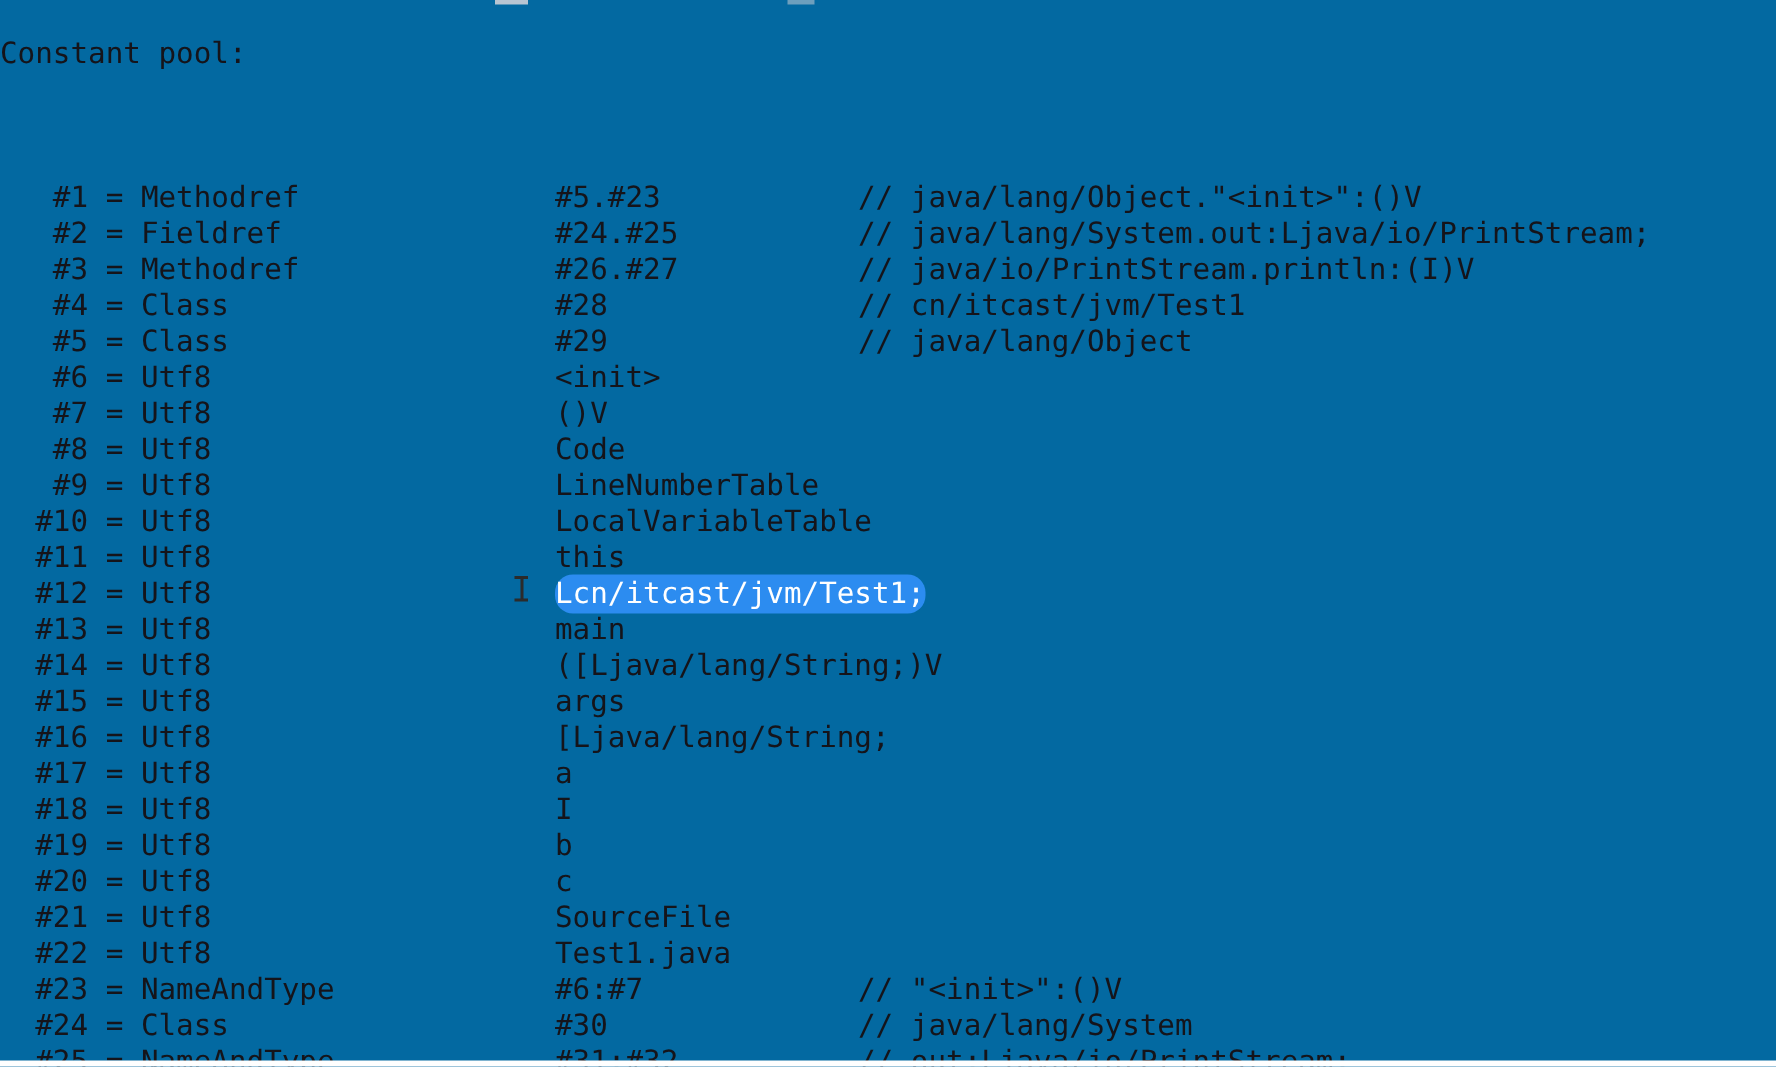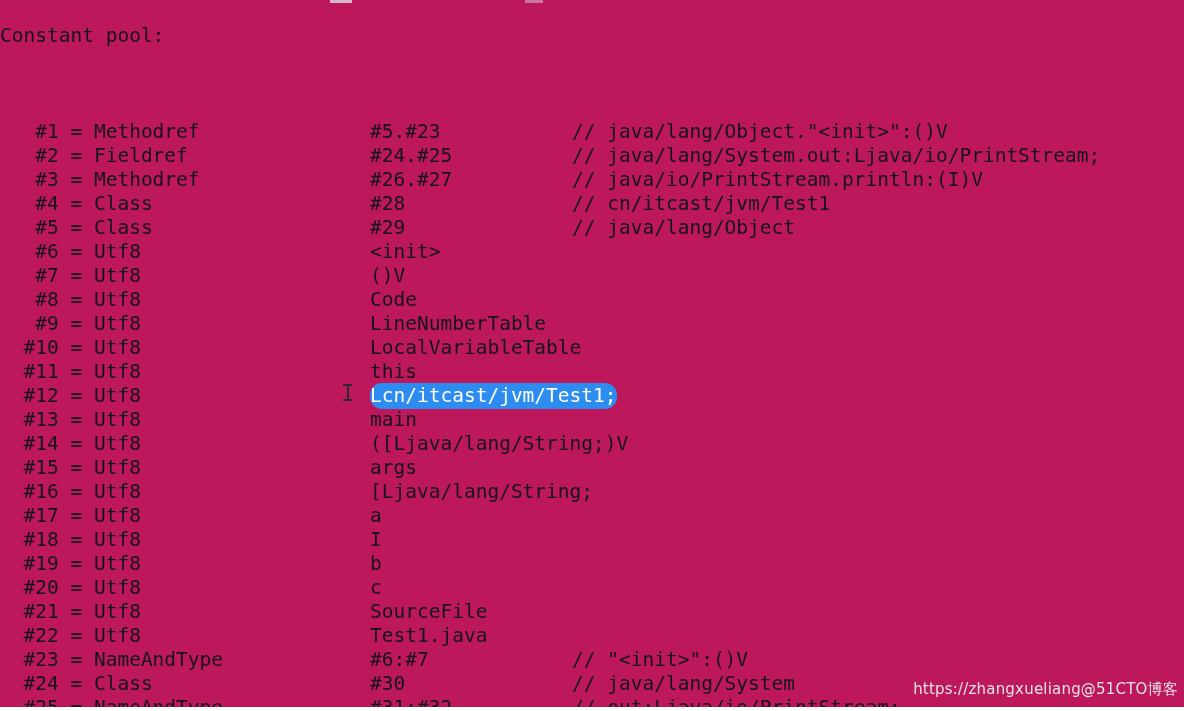--- a/index.html
+++ b/index.html
@@ -12,21 +12,21 @@
     width: 1184px;
     height: 711px;
     overflow: hidden;
     font-family: "DejaVu Sans Mono", "Liberation Mono", monospace;
   }
 
   #viewport {
     position: relative;
     width: 1184px;
     height: 711px;
-    background: #be185d;
+    background: #0369a1;
     overflow: hidden;
   }
 
   
   .top-artifact {
     position: absolute;
     top: 0;
     height: 3px;
     background: #d8d6da;
     opacity: .85;
@@ -141,14 +141,13 @@
   <div class="line"><span class="seg col-index">   #1 = Methodref</span><span class="seg col-value">#5.#23</span><span class="seg col-note">// java/lang/Object."&lt;init&gt;":()V</span></div><div class="line"><span class="seg col-index">   #2 = Fieldref</span><span class="seg col-value">#24.#25</span><span class="seg col-note">// java/lang/System.out:Ljava/io/PrintStream;</span></div><div class="line"><span class="seg col-index">   #3 = Methodref</span><span class="seg col-value">#26.#27</span><span class="seg col-note">// java/io/PrintStream.println:(I)V</span></div><div class="line"><span class="seg col-index">   #4 = Class</span><span class="seg col-value">#28</span><span class="seg col-note">// cn/itcast/jvm/Test1</span></div><div class="line"><span class="seg col-index">   #5 = Class</span><span class="seg col-value">#29</span><span class="seg col-note">// java/lang/Object</span></div><div class="line"><span class="seg col-index">   #6 = Utf8</span><span class="seg col-value">&lt;init&gt;</span></div><div class="line"><span class="seg col-index">   #7 = Utf8</span><span class="seg col-value">()V</span></div><div class="line"><span class="seg col-index">   #8 = Utf8</span><span class="seg col-value">Code</span></div><div class="line"><span class="seg col-index">   #9 = Utf8</span><span class="seg col-value">LineNumberTable</span></div><div class="line"><span class="seg col-index">  #10 = Utf8</span><span class="seg col-value">LocalVariableTable</span></div><div class="line"><span class="seg col-index">  #11 = Utf8</span><span class="seg col-value">this</span></div><div class="line"><span class="seg col-index">  #12 = Utf8</span><span class="seg col-value"><span class="hl">Lcn/itcast/jvm/Test1;</span></span></div><div class="line"><span class="seg col-index">  #13 = Utf8</span><span class="seg col-value">main</span></div><div class="line"><span class="seg col-index">  #14 = Utf8</span><span class="seg col-value">([Ljava/lang/String;)V</span></div><div class="line"><span class="seg col-index">  #15 = Utf8</span><span class="seg col-value">args</span></div><div class="line"><span class="seg col-index">  #16 = Utf8</span><span class="seg col-value">[Ljava/lang/String;</span></div><div class="line"><span class="seg col-index">  #17 = Utf8</span><span class="seg col-value">a</span></div><div class="line"><span class="seg col-index">  #18 = Utf8</span><span class="seg col-value">I</span></div><div class="line"><span class="seg col-index">  #19 = Utf8</span><span class="seg col-value">b</span></div><div class="line"><span class="seg col-index">  #20 = Utf8</span><span class="seg col-value">c</span></div><div class="line"><span class="seg col-index">  #21 = Utf8</span><span class="seg col-value">SourceFile</span></div><div class="line"><span class="seg col-index">  #22 = Utf8</span><span class="seg col-value">Test1.java</span></div><div class="line"><span class="seg col-index">  #23 = NameAndType</span><span class="seg col-value">#6:#7</span><span class="seg col-note">// "&lt;init&gt;":()V</span></div><div class="line"><span class="seg col-index">  #24 = Class</span><span class="seg col-value">#30</span><span class="seg col-note">// java/lang/System</span></div><div class="line"><span class="seg col-index">  #25 = NameAndType</span><span class="seg col-value">#31:#32</span><span class="seg col-note">// out:Ljava/io/PrintStream;</span></div></pre>
 
   <div id="text-caret" style="left: 343px; top: 383px;">
     <span class="serif top"></span>
     <span class="stem"></span>
     <span class="serif bot"></span>
   </div>
 
   <div id="bottom-fade"></div>
 
-  <div id="watermark">https://zhangxueliang@51CTO博客</div>
 </div>
 
 </body></html>

